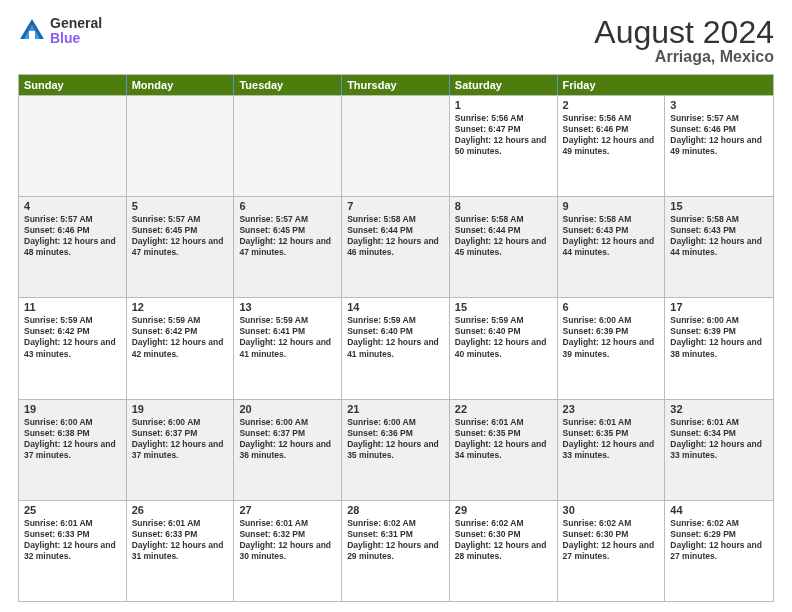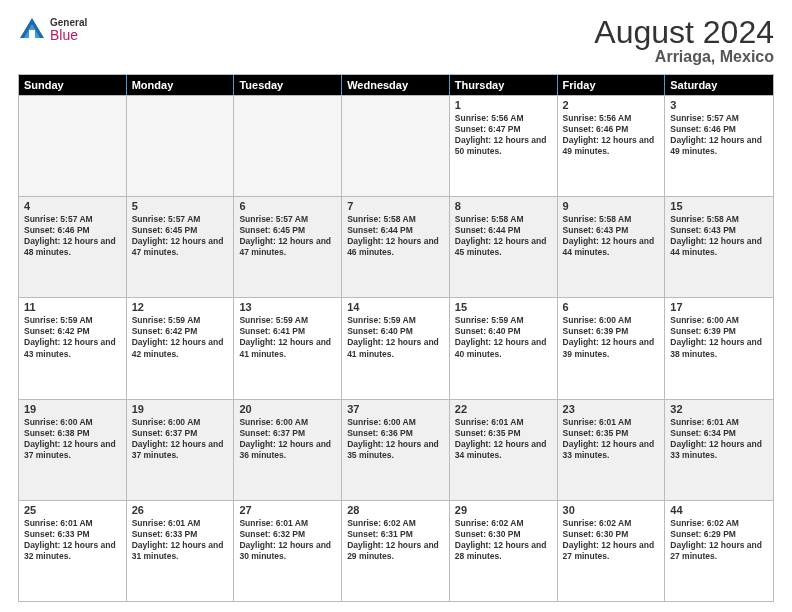--- a/index.html
+++ b/index.html
@@ -27,28 +27,28 @@
       display: flex;
       align-items: center;
       gap: 4px;
     }
     .logo-text {
       display: flex;
       flex-direction: column;
       line-height: 1.1;
     }
     .logo-general {
-      font-size: 10px;
+      font-size: 14px;
       font-weight: bold;
       color: #333;
     }
     .logo-blue {
       font-size: 14px;
-      font-weight: normal;
-      color: #be185d;
+      font-weight: bold;
+      color: #8b5cf6;
     }
     .logo-icon {
       width: 28px;
       height: 28px;
     }
     .title-block {
       text-align: right;
     }
     .title-block h1 {
       font-size: 32px;
@@ -63,21 +63,21 @@
     }
     .calendar {
       flex: 1;
       display: flex;
       flex-direction: column;
       border: 1px solid #bbb;
     }
     .cal-header {
       display: grid;
       grid-template-columns: repeat(7, 1fr);
-      background: #000000;
+      background: #4d7c0f;
     }
     .cal-header-cell {
       color: #fff;
       font-size: 11px;
       font-weight: bold;
       padding: 4px 5px;
       text-align: left;
       border-right: 1px solid #5599cc;
     }
     .cal-header-cell:last-child { border-right: none; }
@@ -137,24 +137,23 @@
       <h1>August 2024</h1>
       <h2>Arriaga, Mexico</h2>
     </div>
   </div>
 
   <div class="calendar">
     <div class="cal-header">
       <div class="cal-header-cell">Sunday</div>
       <div class="cal-header-cell">Monday</div>
       <div class="cal-header-cell">Tuesday</div>
-      <div class="cal-header-cell">Wednesday</div>
       <div class="cal-header-cell">Thursday</div>
+      <div class="cal-header-cell">Saturday</div>
       <div class="cal-header-cell">Friday</div>
-      <div class="cal-header-cell">Saturday</div>
     </div>
     <div class="cal-body" id="cal-body">
     <div class="cal-row">
           <div class="cal-cell empty"></div>
           <div class="cal-cell empty"></div>
           <div class="cal-cell empty"></div>
           <div class="cal-cell empty"></div>
           <div class="cal-cell">
             <div class="cell-day">1</div>
             <div class="cell-info">Sunrise: 5:56 AM<br>Sunset: 6:47 PM<br>Daylight: 12 hours and 50 minutes.</div>
@@ -235,21 +234,21 @@
           </div>
           <div class="cal-cell shaded">
             <div class="cell-day">19</div>
             <div class="cell-info">Sunrise: 6:00 AM<br>Sunset: 6:37 PM<br>Daylight: 12 hours and 37 minutes.</div>
           </div>
           <div class="cal-cell shaded">
             <div class="cell-day">20</div>
             <div class="cell-info">Sunrise: 6:00 AM<br>Sunset: 6:37 PM<br>Daylight: 12 hours and 36 minutes.</div>
           </div>
           <div class="cal-cell shaded">
-            <div class="cell-day">37</div>
+            <div class="cell-day">21</div>
             <div class="cell-info">Sunrise: 6:00 AM<br>Sunset: 6:36 PM<br>Daylight: 12 hours and 35 minutes.</div>
           </div>
           <div class="cal-cell shaded">
             <div class="cell-day">22</div>
             <div class="cell-info">Sunrise: 6:01 AM<br>Sunset: 6:35 PM<br>Daylight: 12 hours and 34 minutes.</div>
           </div>
           <div class="cal-cell shaded">
             <div class="cell-day">23</div>
             <div class="cell-info">Sunrise: 6:01 AM<br>Sunset: 6:35 PM<br>Daylight: 12 hours and 33 minutes.</div>
           </div>

